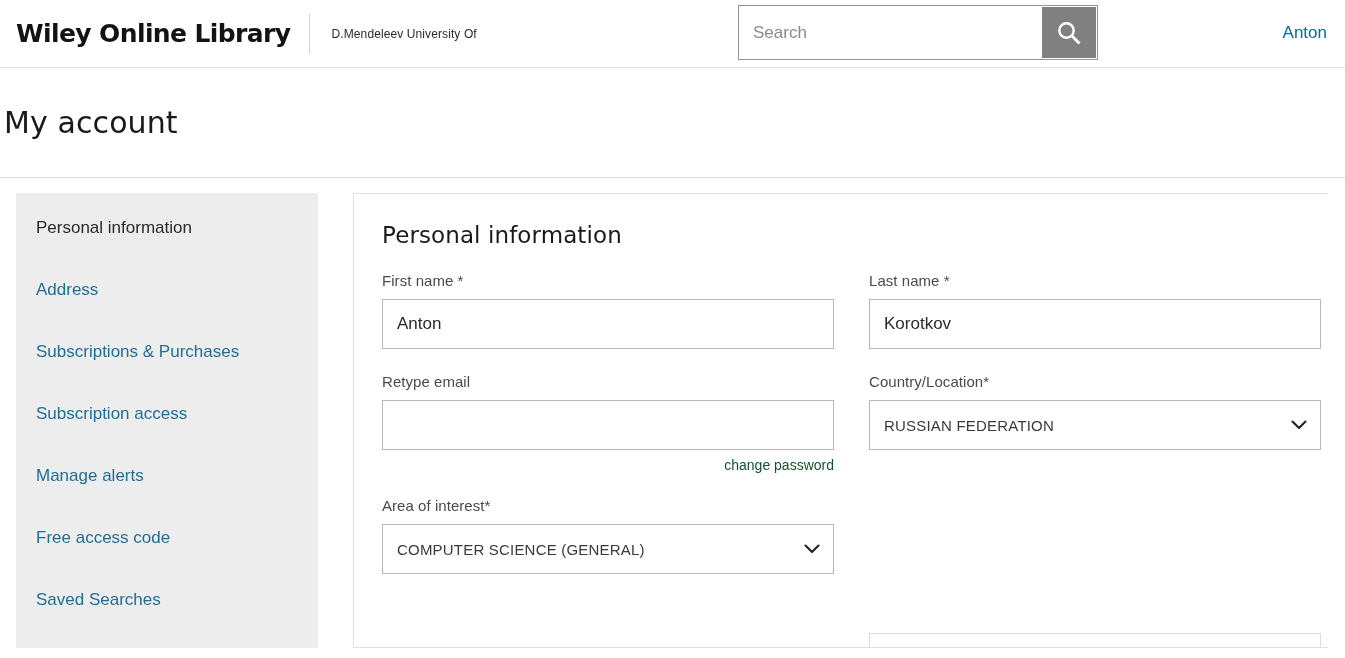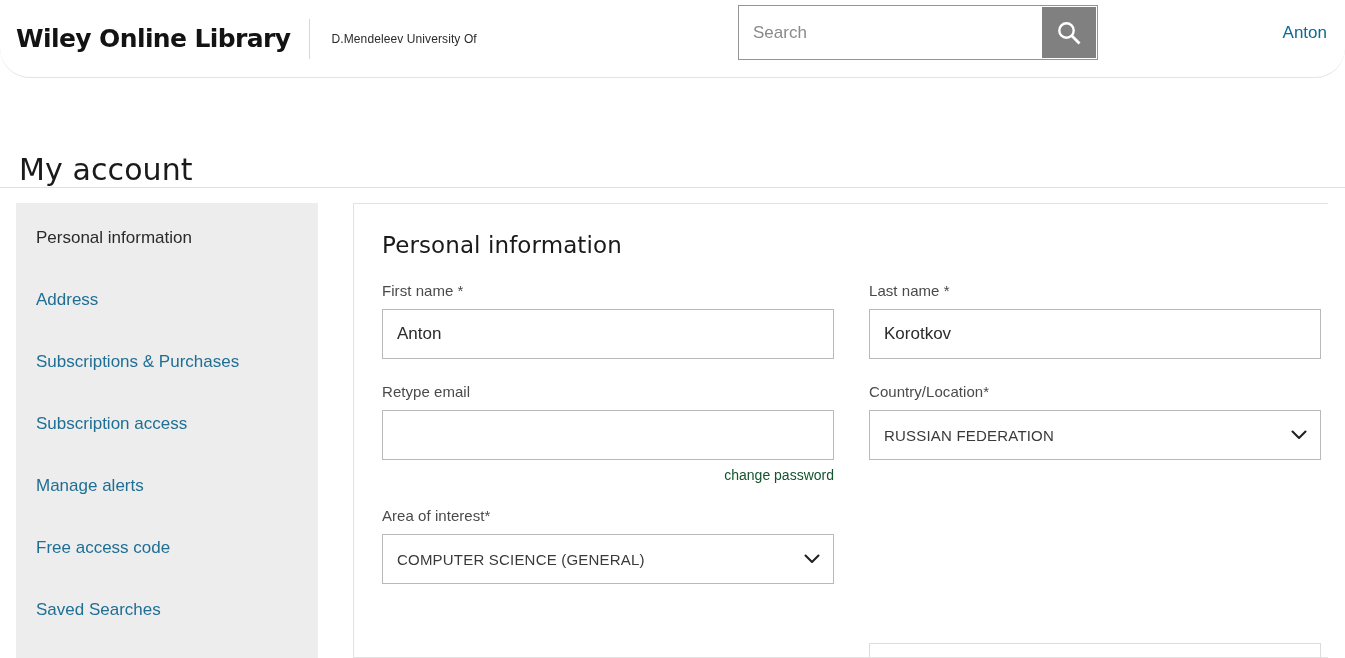--- a/index.html
+++ b/index.html
@@ -11,26 +11,25 @@
     height: 658px;
     overflow: hidden;
     background: #ffffff;
     font-family: "Liberation Sans", sans-serif;
     -webkit-font-smoothing: antialiased;
   }
 
   
   .site-header {
     position: relative;
-    height: 78px;
+    height: 68px;
     background: #ffffff;
     border-bottom: 1px solid #e3e3e3;
     display: flex;
     align-items: flex-end;
-    border-radius: 30px;
   }
   .brand-block {
     display: flex;
     align-items: center;
     height: 100%;
     padding-left: 16px;
   }
   .brand-logo {
     font-family: "DejaVu Sans", sans-serif;
     font-weight: 700;
@@ -100,22 +99,22 @@
     cursor: pointer;
     white-space: nowrap;
   }
 
   
   .page-title-bar {
     height: 110px;
     background: #ffffff;
     border-bottom: 1px solid #e0e0e0;
     display: flex;
-    align-items: flex-end;
-    padding-left: 19px;
+    align-items: center;
+    padding-left: 4px;
   }
   .page-title {
     font-family: "DejaVu Sans", sans-serif;
     font-size: 30px;
     font-weight: 400;
     color: #1a1a1a;
     letter-spacing: 0.1px;
     margin: 0;
   }
 

